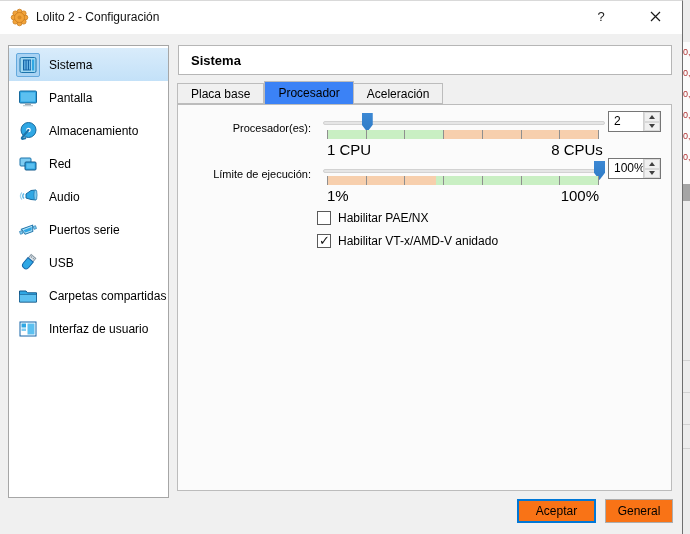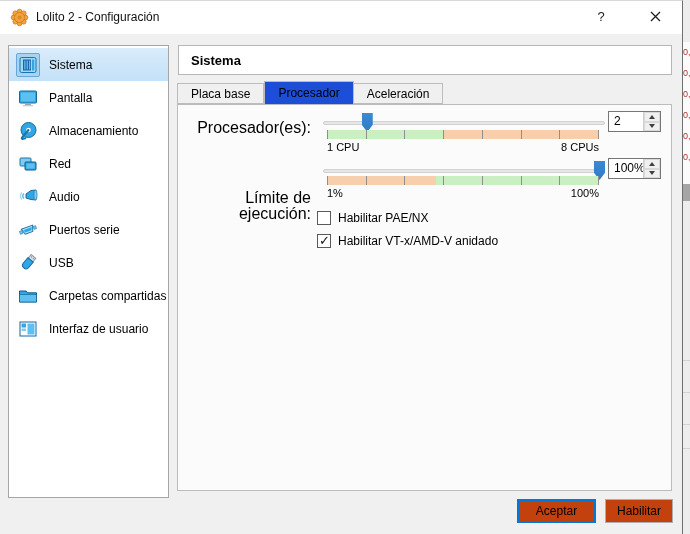--- a/index.html
+++ b/index.html
@@ -38,29 +38,29 @@
   
   #headerbox{position:absolute;left:178px;top:44px;width:494px;height:30px;background:#ffffff;
     border:1px solid #b6b6b6;display:flex;align-items:center;}
   #headerbox .htitle{font-weight:bold;font-size:13px;margin-left:12px;}
 
   
   #tabbar{position:absolute;left:177px;top:80px;height:23px;display:flex;align-items:flex-end;z-index:3;}
   .tab{height:21px;padding:0 13px;display:flex;align-items:center;background:#f0f0f0;
     border:1px solid #bcbcbc;border-left-width:0;font-size:12px;cursor:default;}
   .tab:first-child{border-left-width:1px;}
-  .tab.selected{height:23px;background:#1d4ed8;border-left-width:1px;border-bottom:none;position:relative;z-index:4;}
+  .tab.selected{height:23px;background:#3b82f6;border-left-width:1px;border-bottom:none;position:relative;z-index:4;}
   .tab.selected + .tab{border-left-width:0;}
 
   
   #pane{position:absolute;left:177px;top:103px;width:495px;height:387px;background:#fbfbfb;
     border:1px solid #bcbcbc;border-top:1px solid #bcbcbc;z-index:2;}
-  .fieldlabel{position:absolute;left:0;width:133px;text-align:right;font-size:16px;line-height:16px;}
+  .fieldlabel{position:absolute;left:0;width:133px;text-align:right;font-size:11px;line-height:16px;}
   #lbl-cpu{top:15px;}
-  #lbl-cap{top:61px;margin-top:24px;}
+  #lbl-cap{top:61px;}
   #lbl-ext{top:105px;}
 
   .track{position:absolute;left:145px;width:282px;height:20px;}
   .track .groove{position:absolute;left:0;right:0;top:8px;height:4px;background:#e6e6e6;
     border:1px solid #d2d2d2;border-radius:2px;}
   .track .handle{position:absolute;top:0;width:11px;height:19px;
     background:linear-gradient(180deg,#3c88d4,var(--handle-blue,#2e7bc6));
     clip-path:polygon(0 0,100% 0,100% 62%,50% 100%,0 62%);}
   #track-cpu{top:8px;}
   #track-cap{top:56px;}
@@ -69,23 +69,23 @@
   #scale-cpu{top:25px;}
   #scale-cap{top:71px;}
   .scale .zone{height:100%;}
   .scale.green-first .za{background:var(--zone-green,#c9efc3);}
   .scale.green-first .zb{background:var(--zone-salmon,#f7cfad);flex:1;}
   .scale.salmon-first .za{background:var(--zone-salmon,#f7cfad);}
   .scale.salmon-first .zb{background:var(--zone-green,#c9efc3);flex:1;}
   .scale .ticks{position:absolute;left:0;top:0;width:100%;height:100%;}
   .scale .tick{position:absolute;top:0;width:1px;height:100%;background:#8f8f8f;}
 
-  .minmax{position:absolute;font-size:11px;color:#000;}
+  .minmax{position:absolute;font-size:15px;color:#000;}
   #cpu-min{left:149px;top:36px;}
-  #cpu-max{left:351px;top:36px;width:70px;text-align:right;}
+  #cpu-max{left:364px;top:36px;width:70px;text-align:center;}
   #cap-min{left:149px;top:82px;}
   #cap-max{left:351px;top:82px;width:70px;text-align:right;}
 
   .spinbox{position:absolute;left:430px;width:53px;height:21px;background:#fff;border:1px solid #767676;}
   #spin-cpu{top:6px;}
   #spin-cap{top:53px;}
   .spinbox .val{position:absolute;left:5px;top:2px;font-size:12px;}
   .spinbox .spincol{position:absolute;right:0;top:0;bottom:0;width:17px;border-left:1px solid #cfcfcf;
     display:flex;flex-direction:column;background:#f0f0f0;}
   .spincell{flex:1;display:flex;align-items:center;justify-content:center;border:1px solid #d9d9d9;}
@@ -93,21 +93,21 @@
   .arrow-down{width:0;height:0;border-left:3px solid transparent;border-right:3px solid transparent;border-top:4px solid #404040;}
 
   .checkrow{position:absolute;left:139px;height:14px;display:flex;align-items:center;}
   #checkrow-0{top:106px;}
   #checkrow-1{top:129px;}
   .checkbox{width:14px;height:14px;background:#fff;border:1px solid #5a5a5a;position:relative;}
   .checkbox.checked::after{content:"\2713";position:absolute;left:1px;top:-2px;font-size:13px;font-weight:bold;color:#111;}
   .checkrow .clbl{margin-left:7px;font-size:12px;line-height:14px;}
 
   
-  .pushbtn{position:absolute;top:498px;height:24px;background:#c2410c;border:1px solid #adadad;
+  .pushbtn{position:absolute;top:498px;height:24px;background:#f97316;border:1px solid #adadad;
     display:flex;align-items:center;justify-content:center;font-size:12px;cursor:default;}
   #btn-accept{left:517px;width:79px;border:2px solid var(--accent,#0078d7);}
   #btn-cancel{left:605px;width:68px;}
 
   .svgicon{display:block;}
 </style>
 </head>
 <body>
 <div id="stage">
 
@@ -350,15 +350,15 @@
         <span class="checkbox"></span>
         <span class="clbl">Habilitar PAE/NX</span>
       </div>
       <div class="checkrow" id="checkrow-1">
         <span class="checkbox checked"></span>
         <span class="clbl">Habilitar VT-x/AMD-V anidado</span>
       </div>
     </div>
 
     <div class="pushbtn" id="btn-accept">Aceptar</div>
-    <div class="pushbtn" id="btn-cancel">Habilitar</div>
+    <div class="pushbtn" id="btn-cancel">General</div>
   </div>
 </div>
 
 </body></html>

